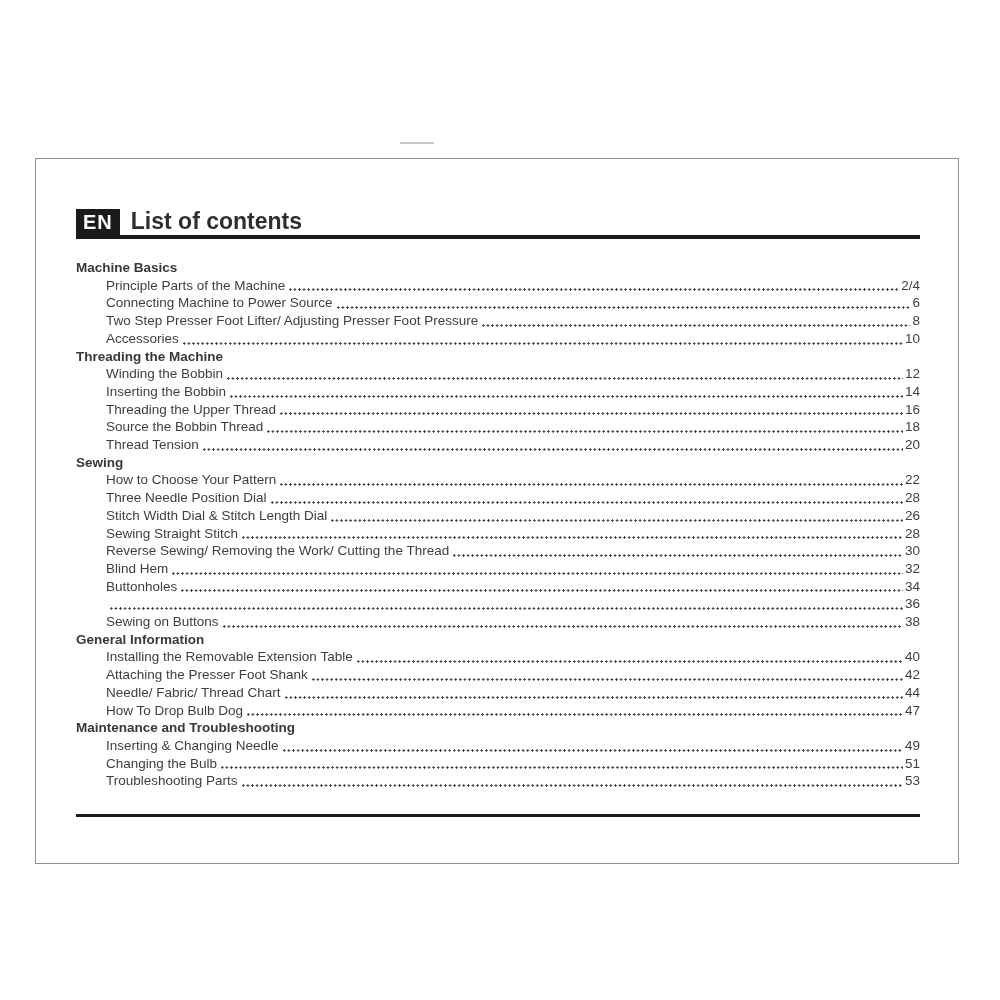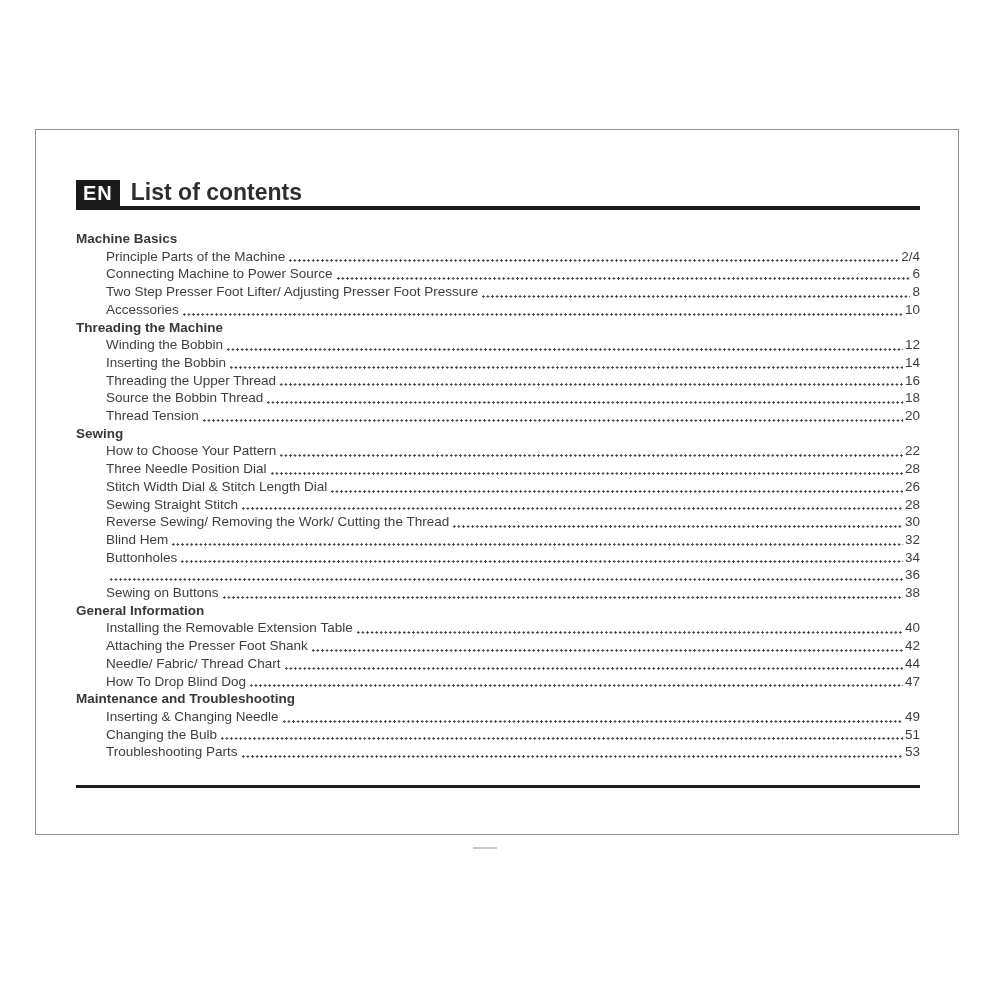--- a/index.html
+++ b/index.html
@@ -7,21 +7,21 @@
     padding: 0;
     width: 1000px;
     height: 1000px;
     background: #ffffff;
     font-family: "Liberation Sans", "DejaVu Sans", sans-serif;
     overflow: hidden;
   }
   .page {
     position: absolute;
     left: 35px;
-    top: 129px;
+    top: 158px;
     width: 924px;
     height: 706px;
     border: 1px solid #8f8f8f;
     background: #ffffff;
     box-sizing: border-box;
   }
   .content {
     padding: 49px 38px 0 40px;
   }
   .header-row {
@@ -214,21 +214,21 @@
           <span class="toc-label">Attaching the Presser Foot Shank</span>
           <span class="dots"></span>
           <span class="toc-page">42</span>
         </div>
         <div class="toc-row">
           <span class="toc-label">Needle/ Fabric/ Thread Chart</span>
           <span class="dots"></span>
           <span class="toc-page">44</span>
         </div>
         <div class="toc-row">
-          <span class="toc-label">How To Drop Blind Dog</span>
+          <span class="toc-label">How To Drop Bulb Dog</span>
           <span class="dots"></span>
           <span class="toc-page">47</span>
         </div>
         <div class="section-heading">Maintenance and Troubleshooting</div>
         <div class="toc-row">
           <span class="toc-label">Inserting &amp; Changing Needle</span>
           <span class="dots"></span>
           <span class="toc-page">49</span>
         </div>
         <div class="toc-row">

